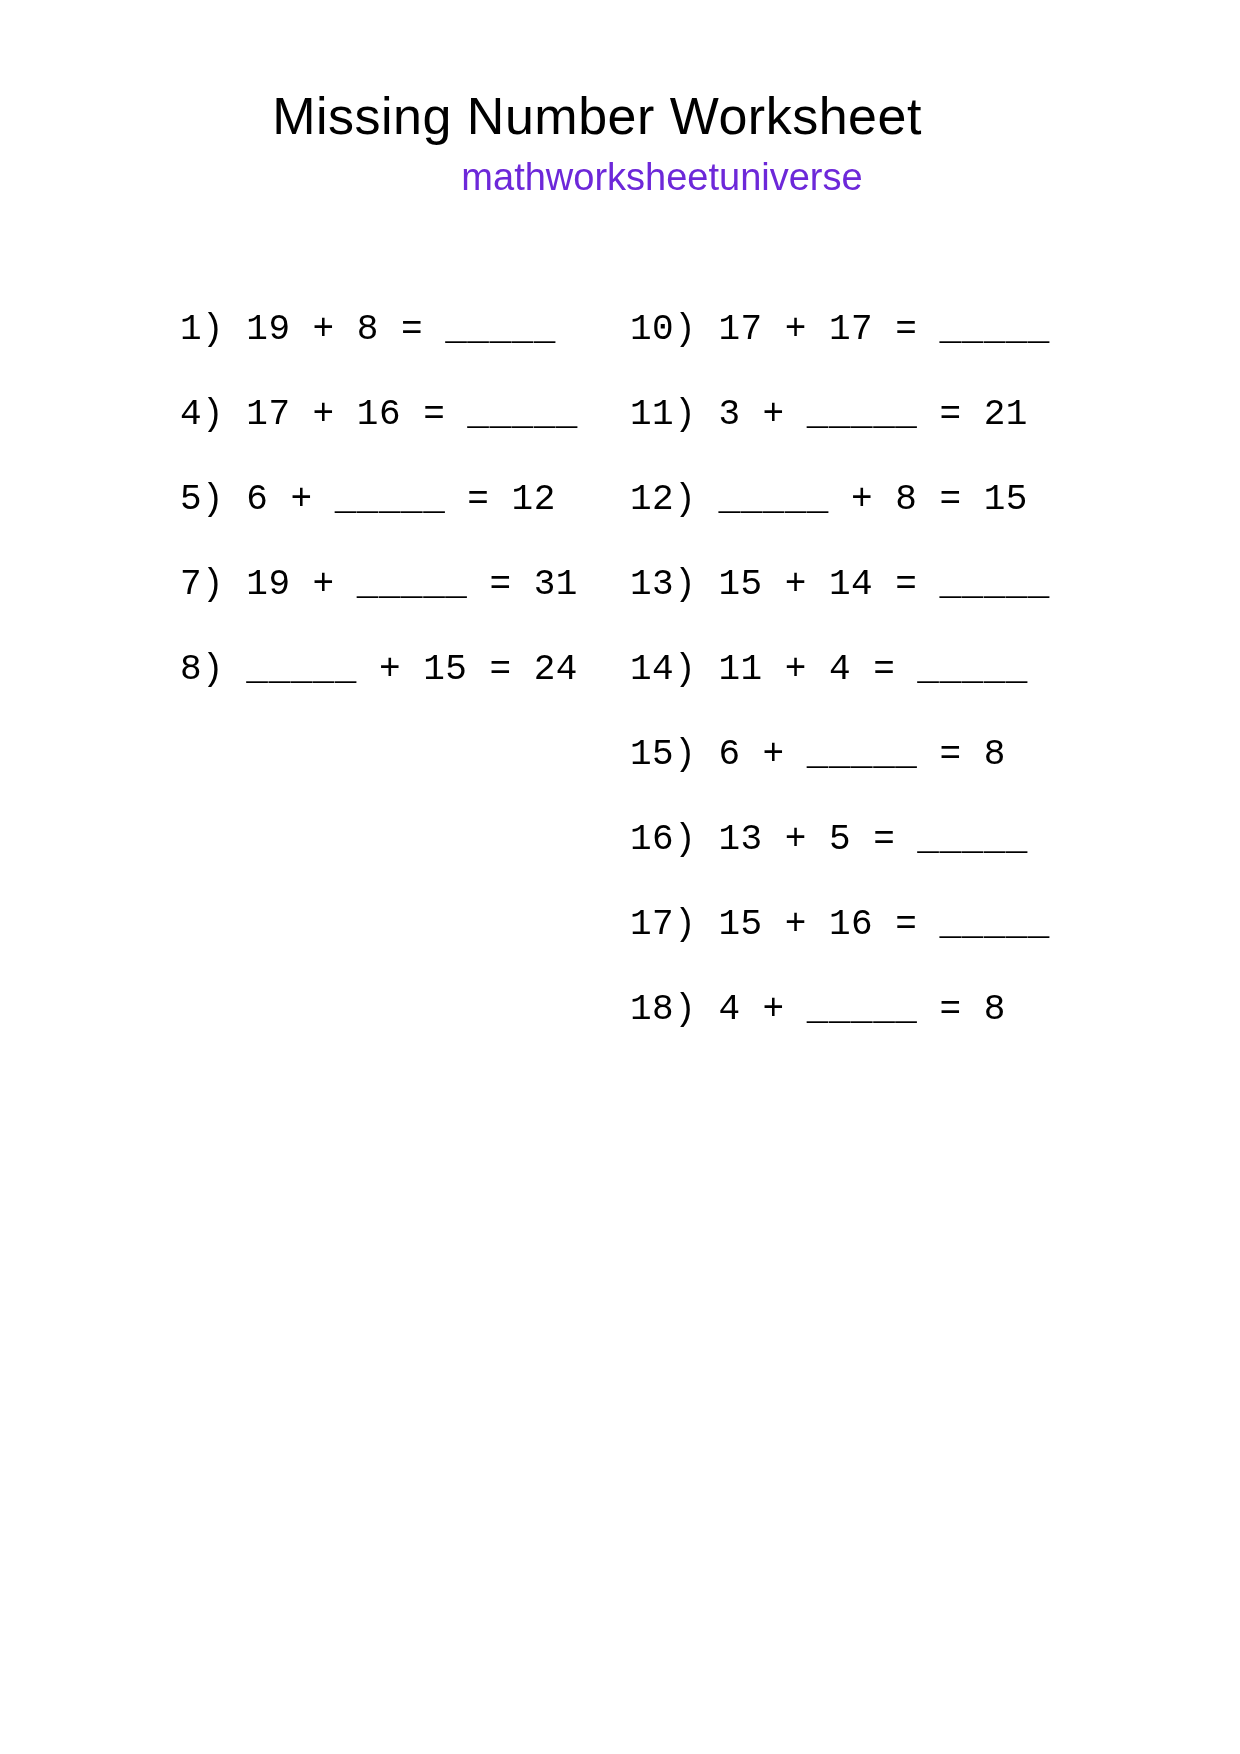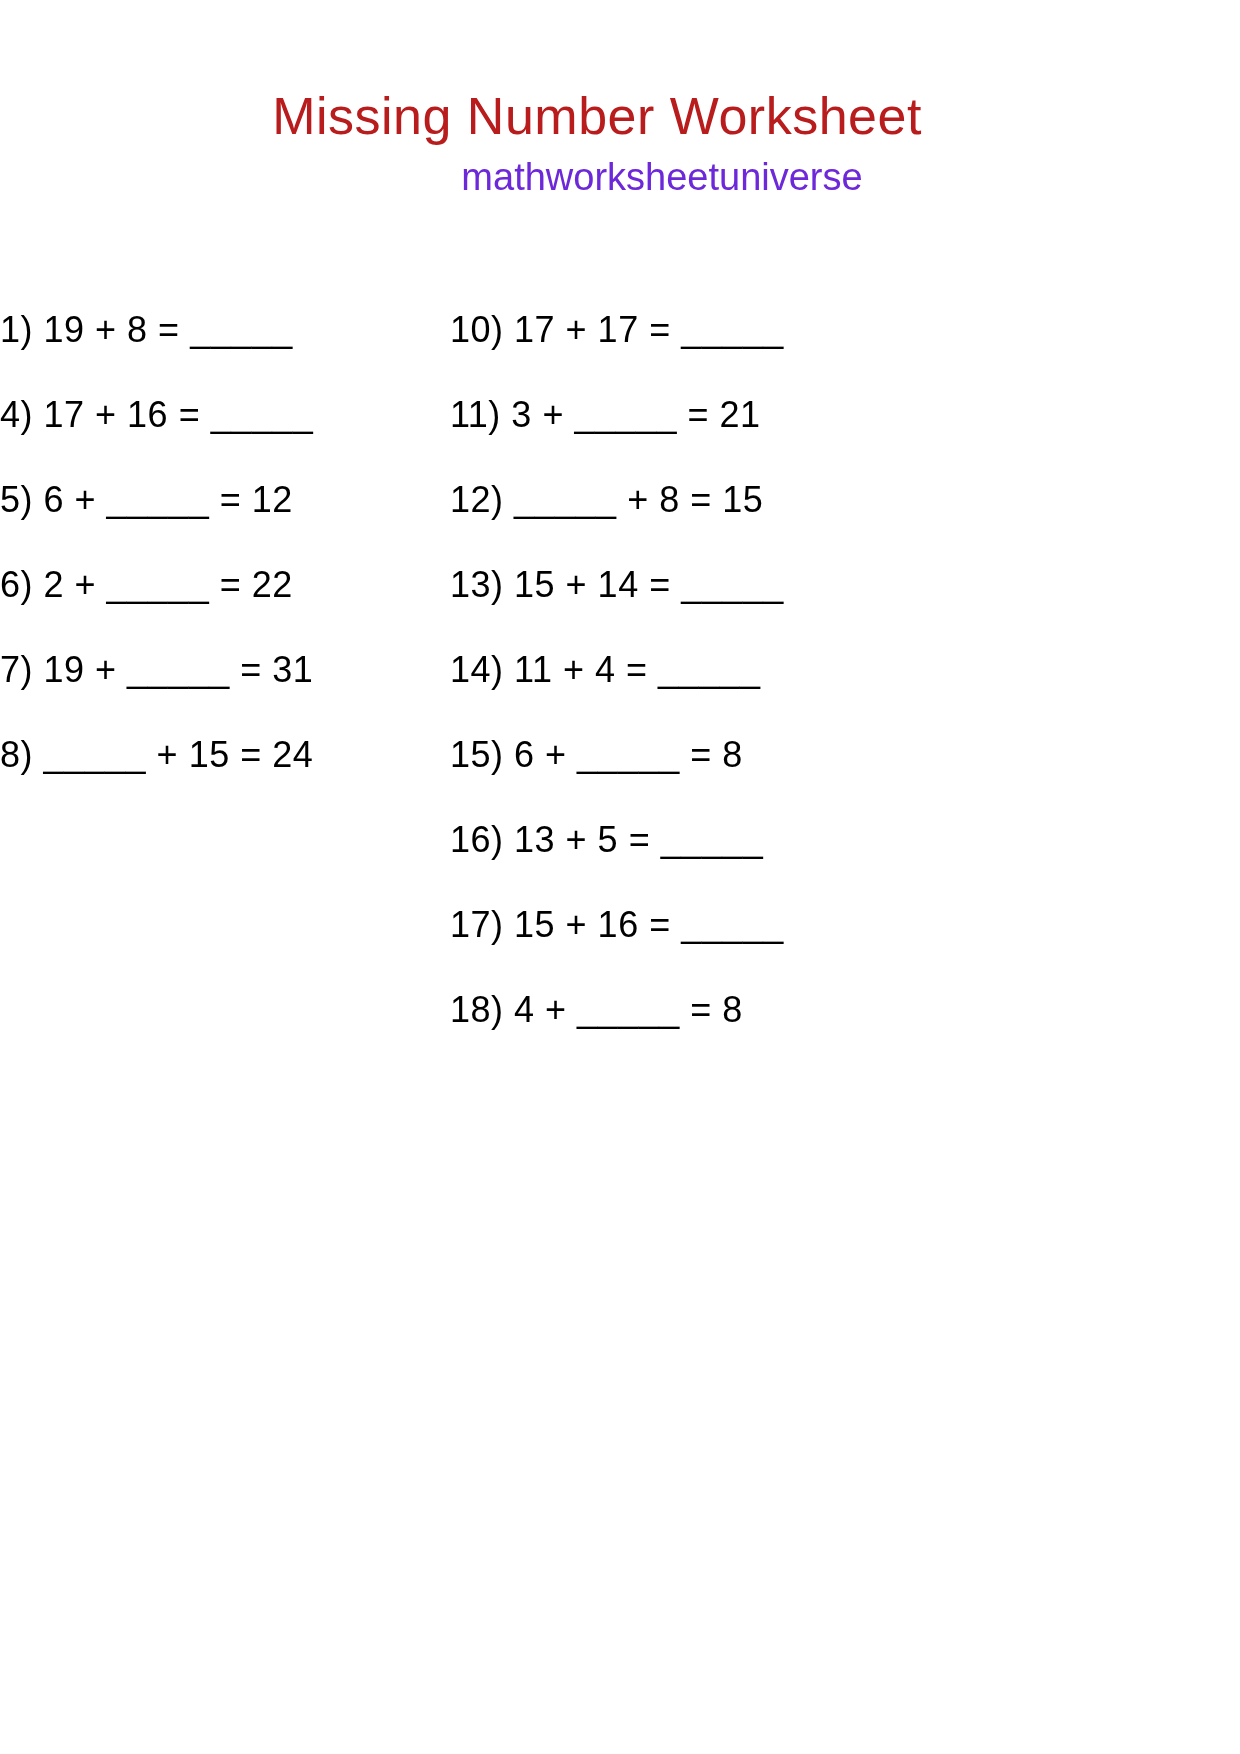--- a/index.html
+++ b/index.html
@@ -16,35 +16,37 @@
     background: #ffffff;
     overflow: hidden;
   }
   .header {
     padding-top: 88px;
     text-align: center;
   }
   .title {
     font-size: 52px;
     line-height: 1.1;
-    color: #b91c1c;
+    color: #000000;
     margin: 0 46px 0 0;
     font-weight: 400;
     letter-spacing: 0.5px;
   }
   .subtitle {
     font-size: 38px;
     line-height: 1.1;
     color: #6d28d9;
     margin: 12px 0 0 84px;
     font-weight: 400;
   }
   .problems {
     display: flex;
     margin-top: 112px;
+    padding-left: 180px;
+    font-family: Liberation Mono, monospace;
   }
   .col {
     display: flex;
     flex-direction: column;
     gap: 47px;
   }
   .col-left {
     width: 450px;
   }
   .problem {
@@ -64,21 +66,20 @@
     <h1 class="title">Missing Number Worksheet</h1>
     <div class="subtitle">mathworksheetuniverse</div>
   </div>
 
   <div class="problems">
 
     <div class="col col-left">
       <div class="problem">1) 19 + 8 = _____</div>
       <div class="problem">4) 17 + 16 = _____</div>
       <div class="problem">5) 6 + _____ = 12</div>
-      <div class="problem">6) 2 + _____ = 22</div>
       <div class="problem">7) 19 + _____ = 31</div>
       <div class="problem">8) _____ + 15 = 24</div>
     </div>
 
     <div class="col">
       <div class="problem">10) 17 + 17 = _____</div>
       <div class="problem">11) 3 + _____ = 21</div>
       <div class="problem">12) _____ + 8 = 15</div>
       <div class="problem">13) 15 + 14 = _____</div>
       <div class="problem">14) 11 + 4 = _____</div>

